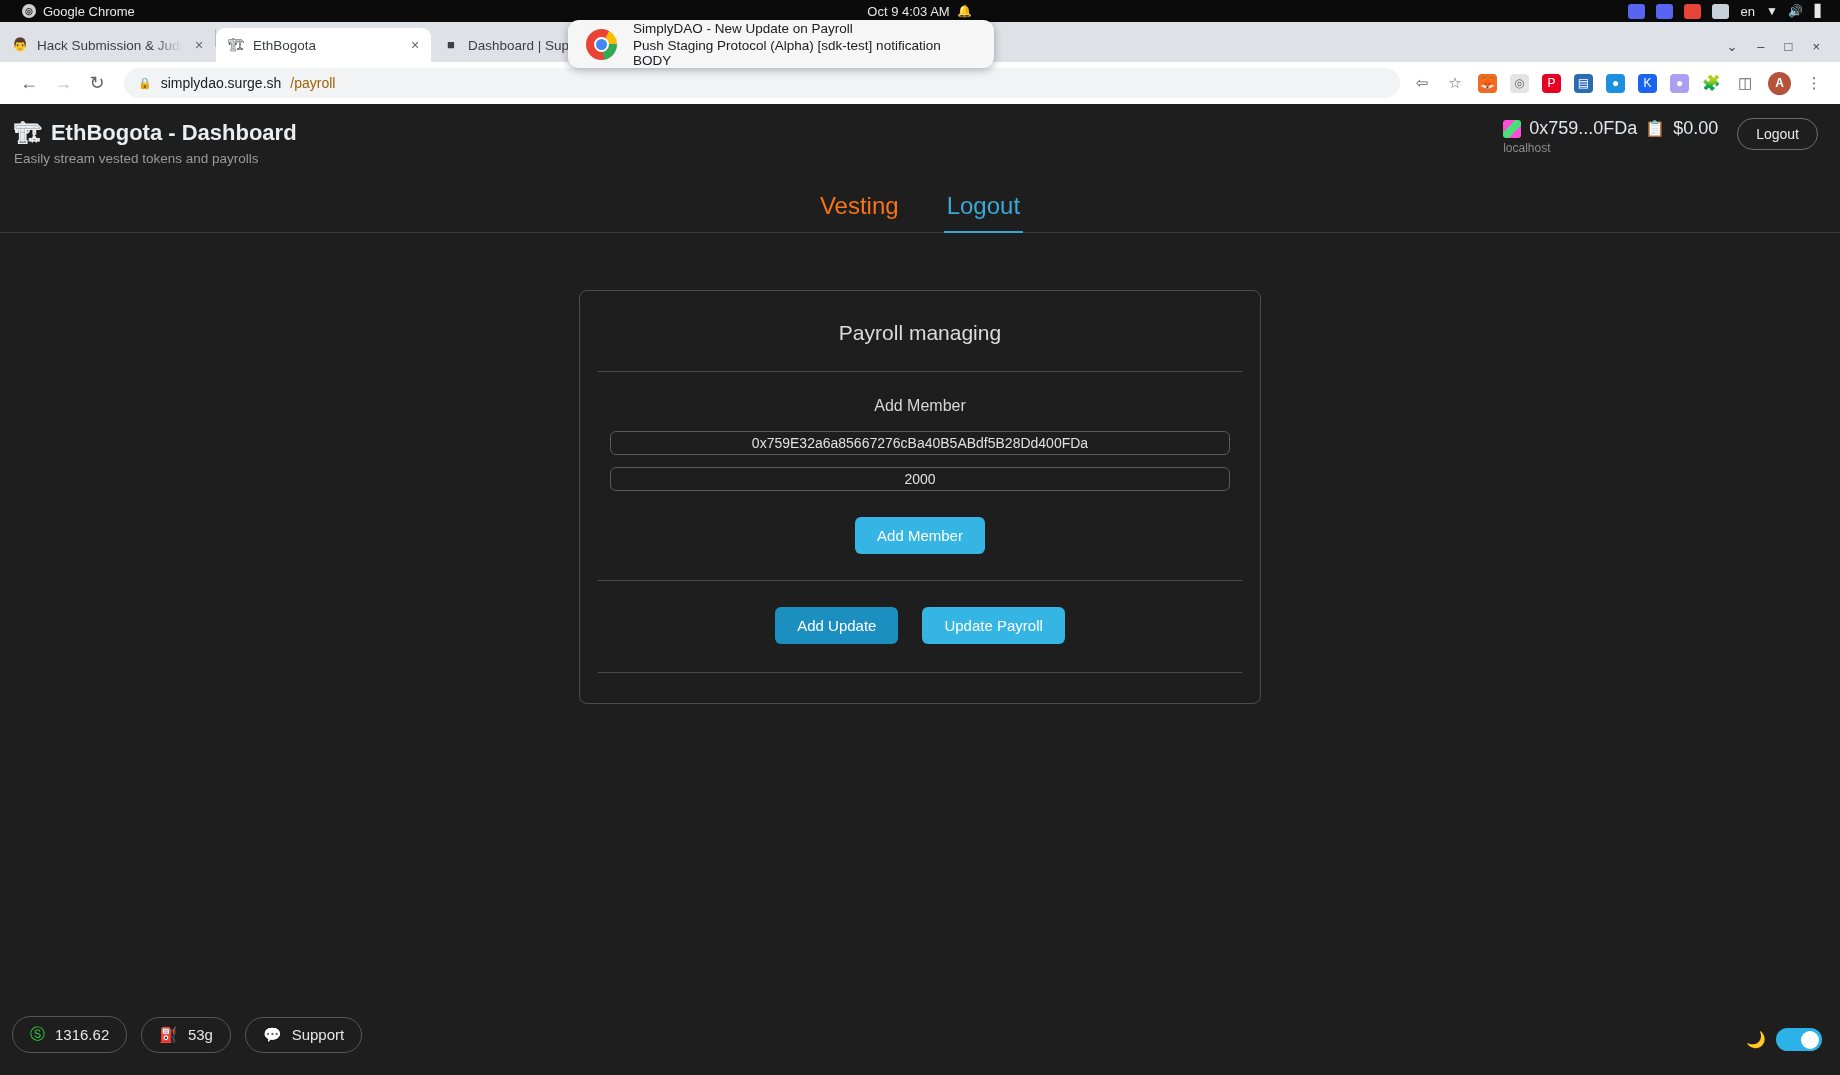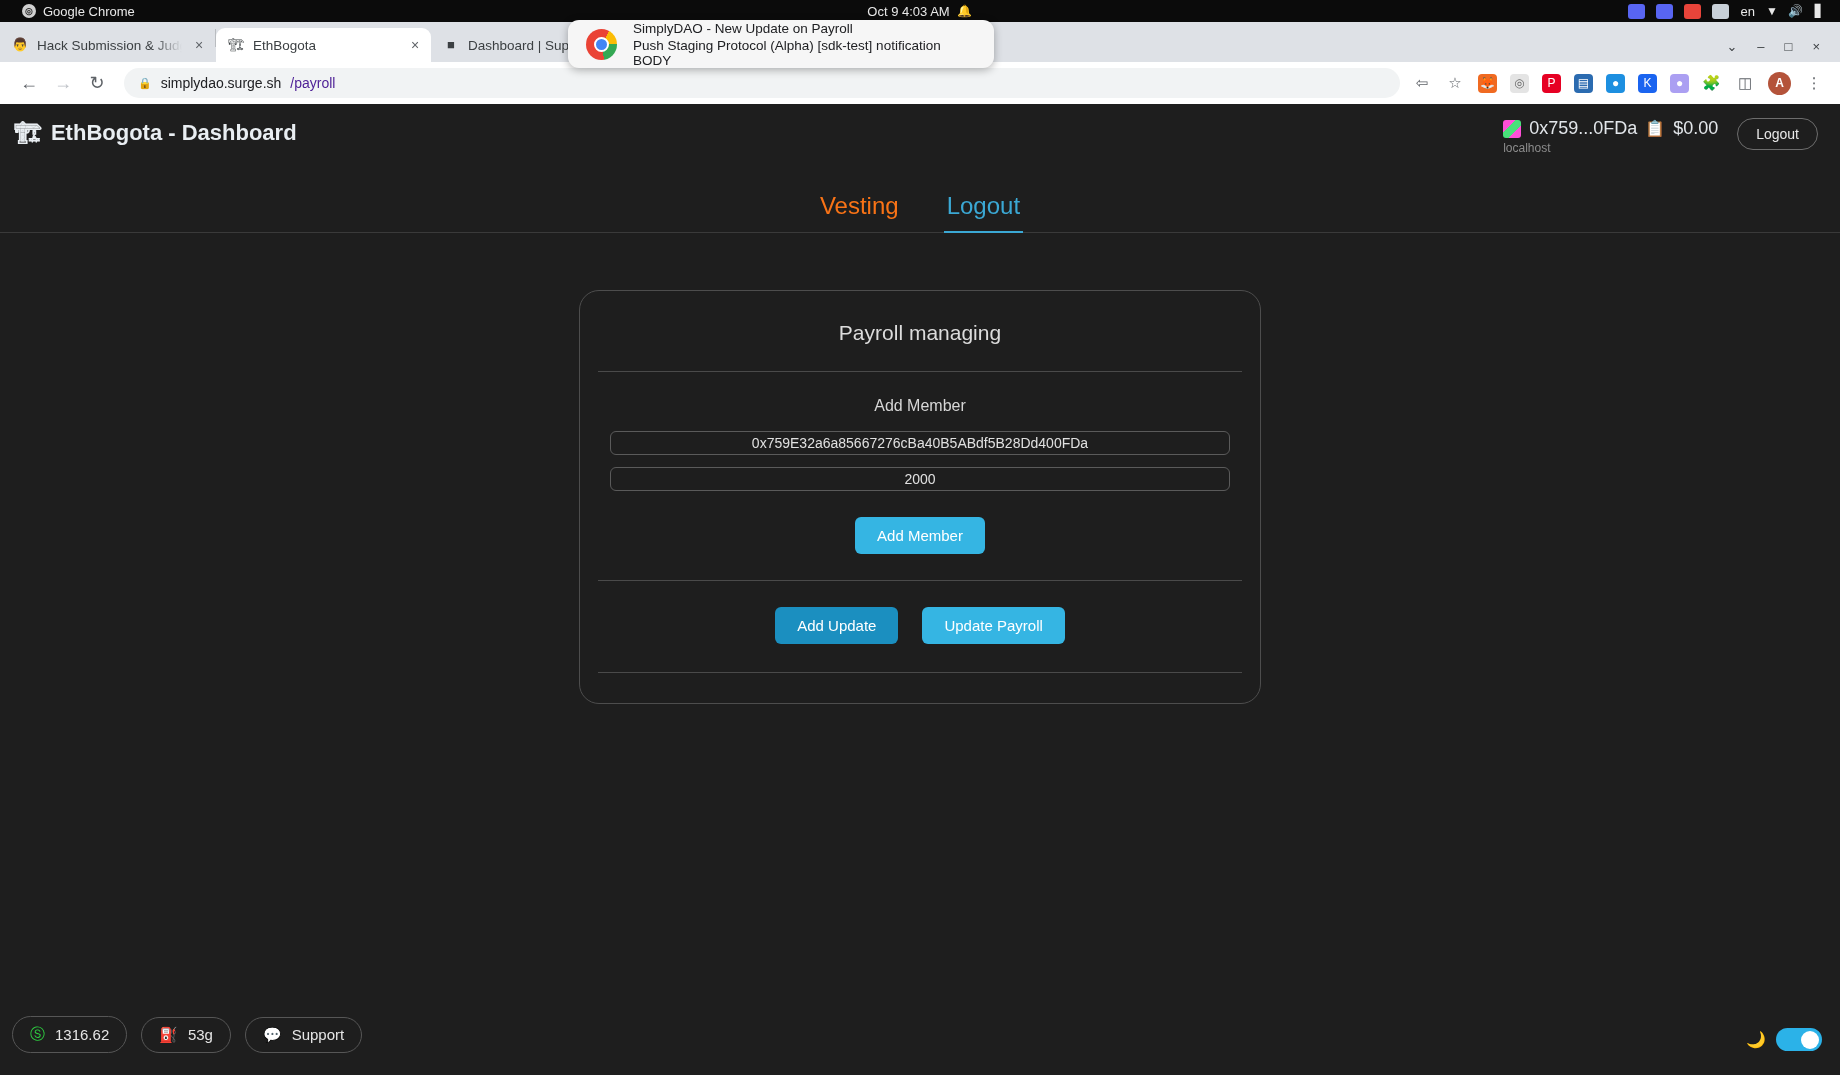--- a/index.html
+++ b/index.html
@@ -78,21 +78,21 @@
   .nav-btn { width: 30px; height: 30px; display:flex; align-items:center; justify-content:center;
              font-size: 18px; color: #5f6368; }
   .nav-btn.dim { color: #bdc1c6; }
   .omnibox {
     flex: 1; height: 30px; margin: 0 8px;
     background: #f1f3f4; border-radius: 15px;
     display: flex; align-items: center; gap: 9px; padding: 0 14px;
     font-size: 14px; color: #202124;
   }
   .lock { font-size: 11px; color: #5f6368; }
-  .url-path { color: #4c1d95; text-align: center; }
+  .url-path { color: #a16207; text-align: center; }
   .tb-icons { display: flex; align-items: center; gap: 13px; padding-right: 2px; }
   .tb-ico { font-size: 15px; color: #5f6368; width: 20px; text-align: center; }
   .ext-ico { width: 19px; height: 19px; border-radius: 4px; display:inline-block;
              font-size: 12px; line-height: 19px; text-align:center; color:#fff; }
   .avatar-btn {
     width: 23px; height: 23px; border-radius: 50%; background: #b4533a;
     color: #fff; font-size: 12px; line-height: 23px; text-align: center; font-weight: 600;
   }
 
   
@@ -147,21 +147,21 @@
   .tabs-row {
     display: flex; justify-content: center; gap: 42px;
     padding-top: 12px;
   }
   .ptab { font-size: 24px; color: #f97316; padding: 4px 3px 11px; }
   .ptab.active { color: #3ba8d4; border-bottom: 2.5px solid #3ba8d4; }
   .tabs-rule { height: 1px; background: #3a3a3a; margin-top: -1px; }
 
   .card {
     width: 682px; margin: 57px auto 0;
-    border: 1px solid #4d4d4d; border-radius: 20px;
+    border: 1px solid #4d4d4d; border-radius: 8px;
     padding: 22px 0 0;
   }
   .card-title { text-align: center; font-size: 21px; color: #dcdcdc; padding: 8px 0 26px; }
   .divider { height: 1px; background: #4a4a4a; margin: 0 18px; }
   .section-label { text-align: center; font-size: 16px; color: #d7d7d7; padding: 25px 0 16px; }
   .field {
     display: block; width: 620px; margin: 0 auto 12px; height: 24px;
     background: transparent; border: 1px solid #5a5a5a; border-radius: 6px;
     color: #e0e0e0; font-size: 14px; text-align: center;
     font-family: inherit;
@@ -289,20 +289,21 @@
   </span>
 </div>
 
 <div class="page">
 
   <div class="site-header">
     <div class="site-title">
       <span>🏗</span>
       <span>EthBogota - Dashboard</span>
     </div>
+    <div class="site-sub">Easily stream vested tokens and payrolls</div>
 
     <div class="wallet">
       <div>
         <div class="wallet-main">
           <span class="w-blockie"></span>
           <span>0x759...0FDa</span>
           <span class="copy-ico">📋</span>
           <span>$0.00</span>
         </div>
         <div class="wallet-net">localhost</div>

